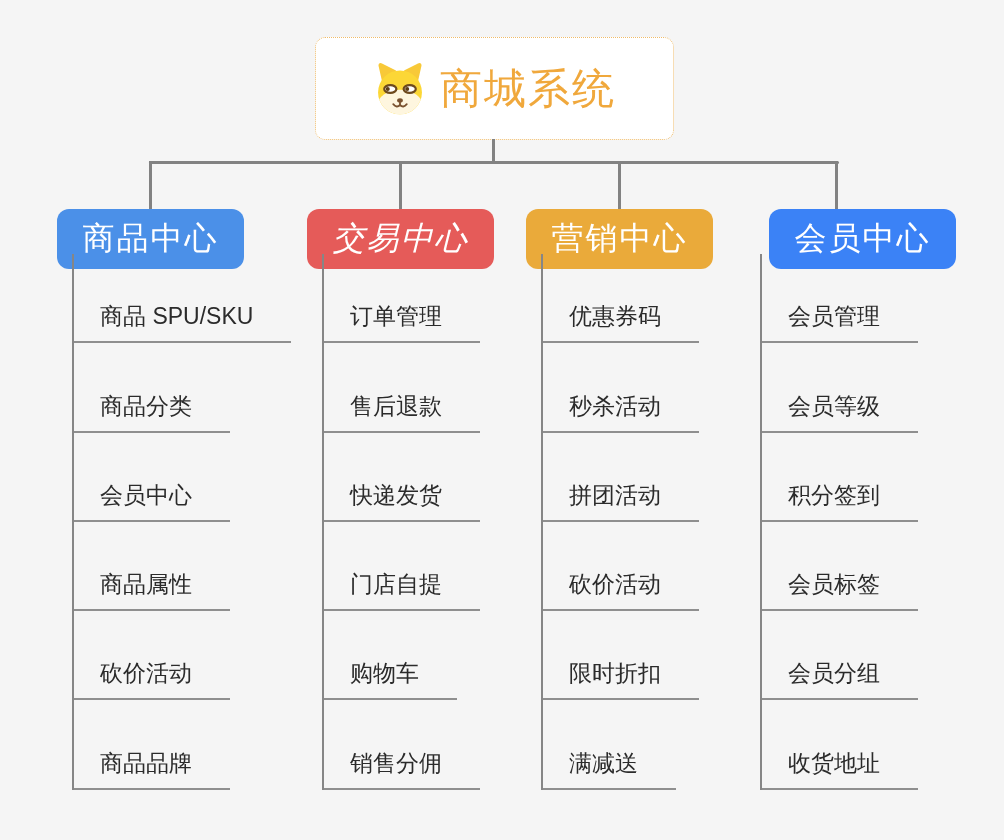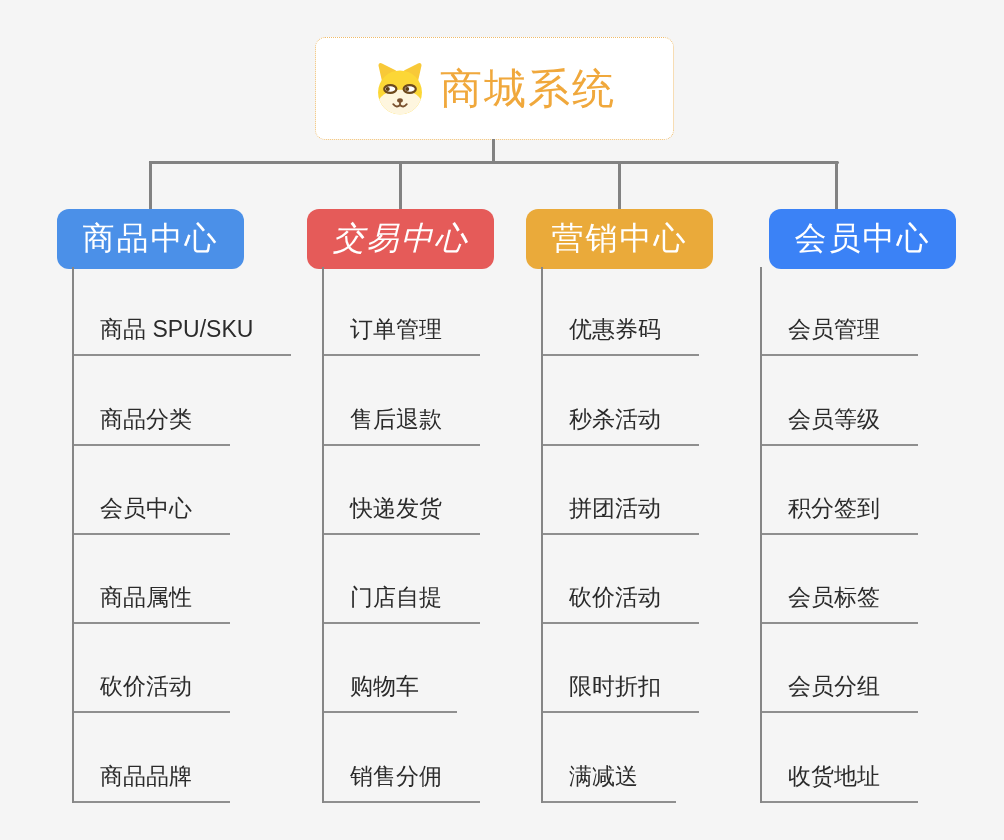--- a/index.html
+++ b/index.html
@@ -40,21 +40,21 @@
     color:#FFFFFF;font-size:32px;letter-spacing:2px;white-space:nowrap;
     cursor:default;
   }
   .bx-0{left:57px;}
   .bx-1{left:307px;font-style:italic;}
   .bx-2{left:526px;}
   .bx-3{left:745px;}
 
   
   .children{
-    position:absolute;top:267px;width:250px;
+    position:absolute;top:254px;width:250px;
   }
   .ch-0{left:57px;}
   .ch-1{left:307px;}
   .ch-2{left:526px;}
   .ch-3{left:745px;}
   .children::before{
     content:"";position:absolute;left:15px;top:0;bottom:0;width:2px;
     background:#868686;
   }
   .child{

